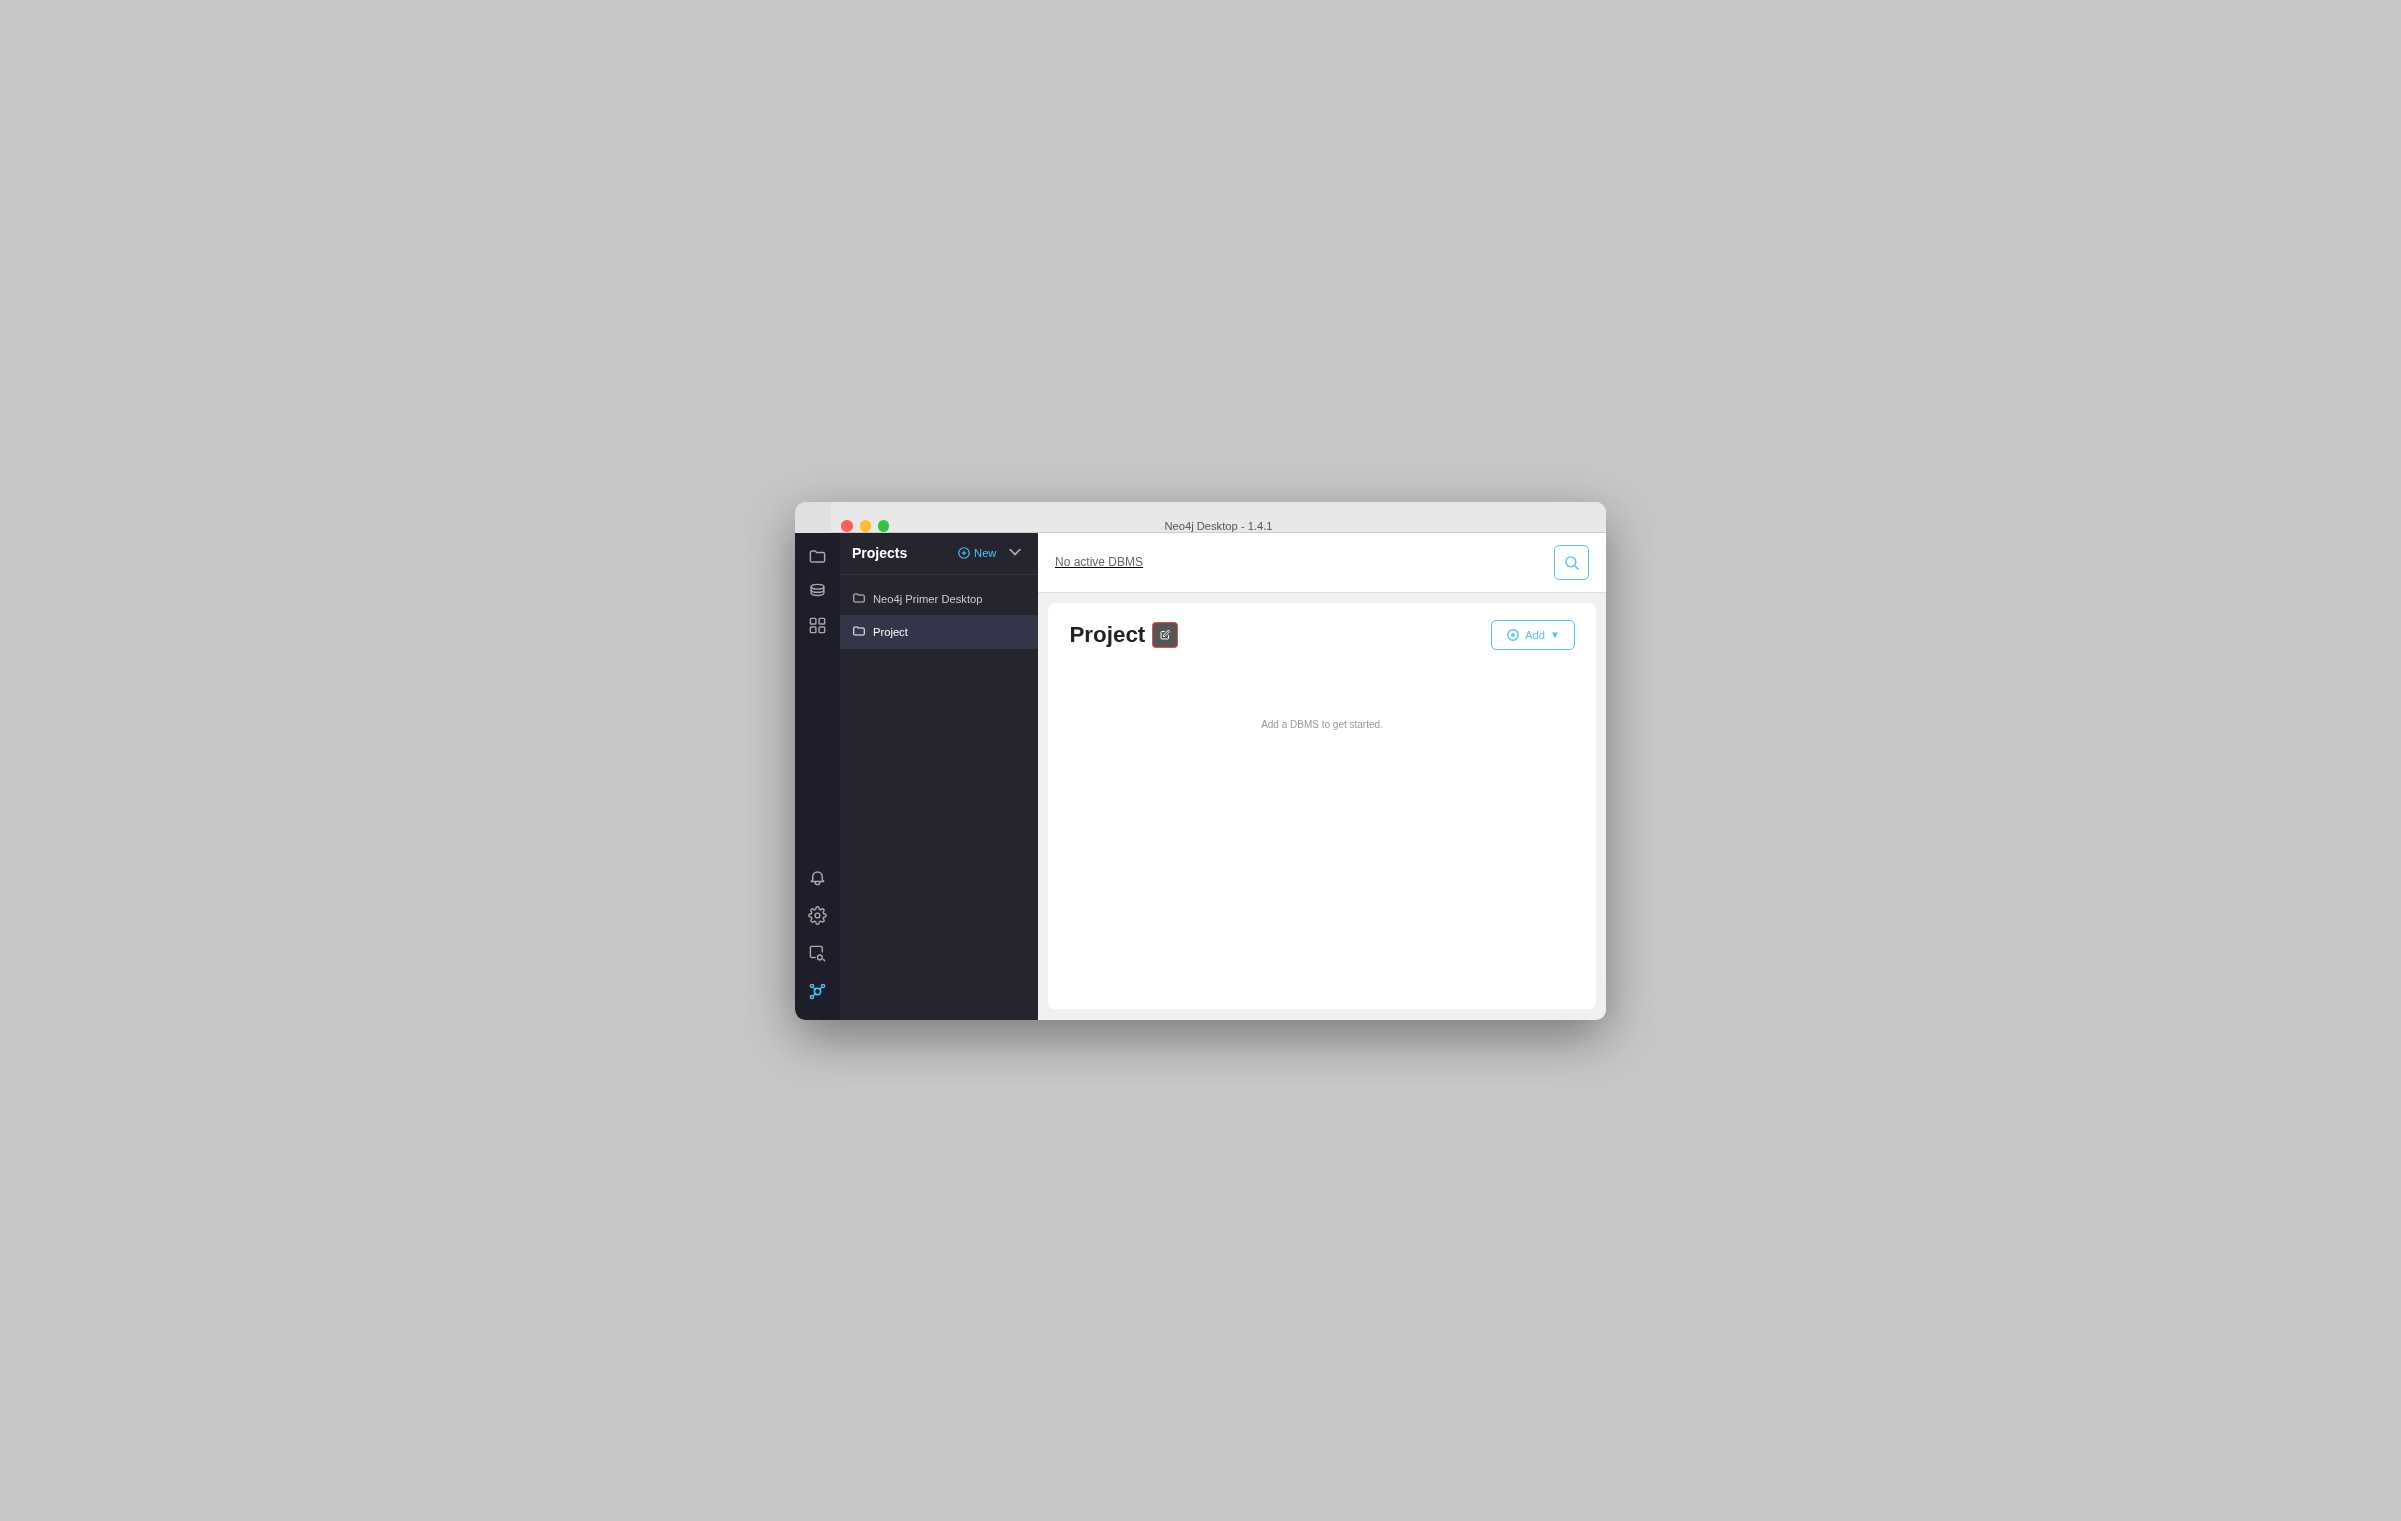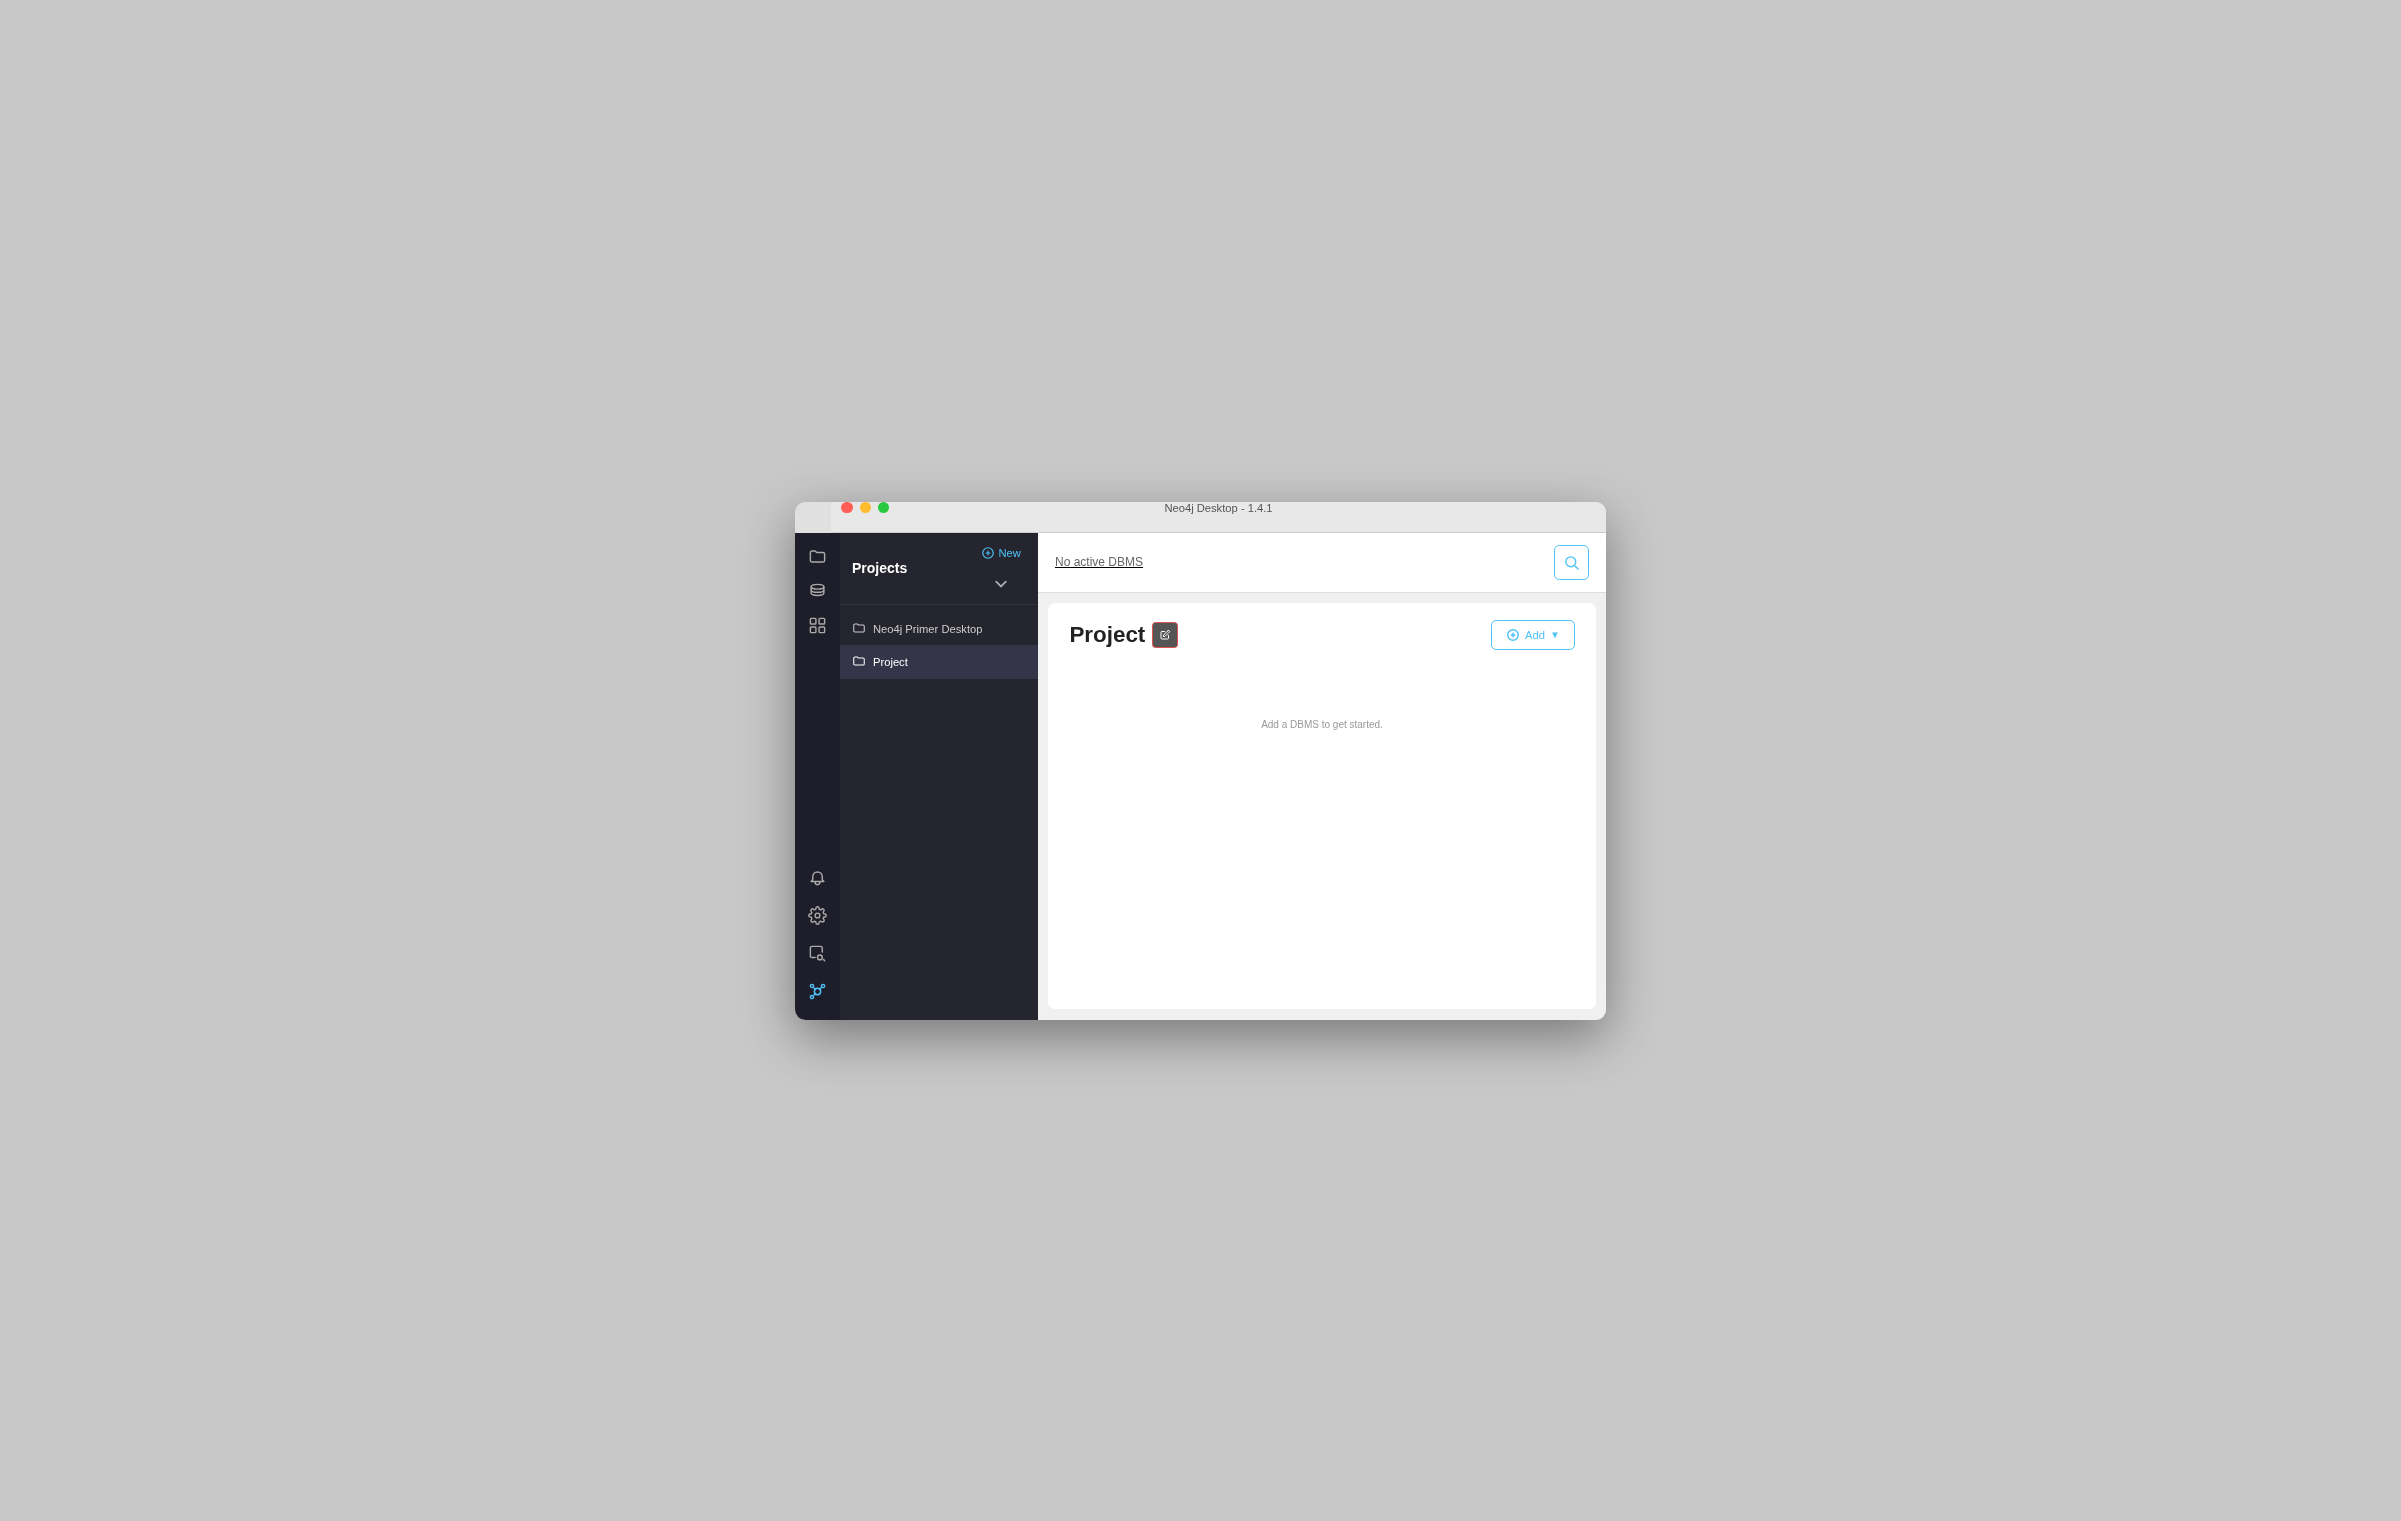--- a/index.html
+++ b/index.html
@@ -18,21 +18,21 @@
       overflow: hidden;
       box-shadow: 0 17px 52px rgba(0,0,0,0.4);
       display: flex;
       flex-direction: column;
       background: #e0e0e0;
     }
     .titlebar {
       background: #e8e8e8;
       height: 31px;
       display: flex;
-      align-items: flex-start;
+      align-items: flex-end;
       justify-content: center;
       position: relative;
       border-bottom: 0.9px solid #ccc;
       flex-shrink: 0;
       margin-left: 36px;
     }
     .titlebar-buttons {
       position: absolute;
       left: 10.4px;
       display: flex;
@@ -103,23 +103,22 @@
       padding: 10.4px 12px;
       border-bottom: 0.9px solid #333;
     }
     .sidebar-title {
       font-size: 14px;
       font-weight: 700;
       color: #fff;
     }
     .sidebar-actions {
       display: flex;
-      align-items: center;
-      gap: 11px;
-      flex-direction: column;
+      align-items: flex-start;
+      gap: 2px;
     }
     .new-btn {
       display: flex;
       align-items: center;
       gap: 3.5px;
       background: none;
       border: none;
       color: #4fc3f7;
       font-size: 11.2px;
       cursor: pointer;

